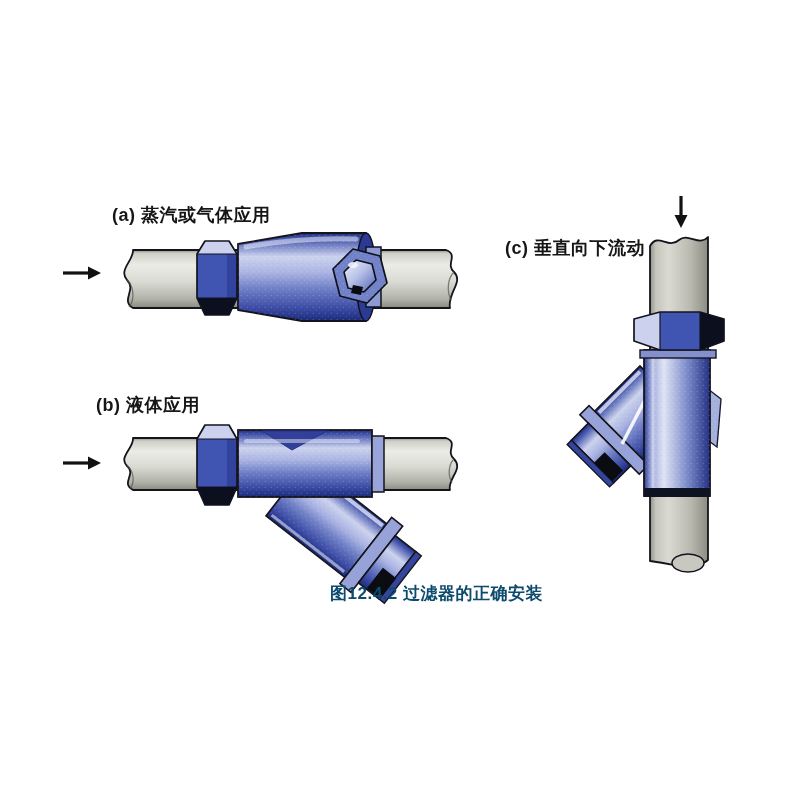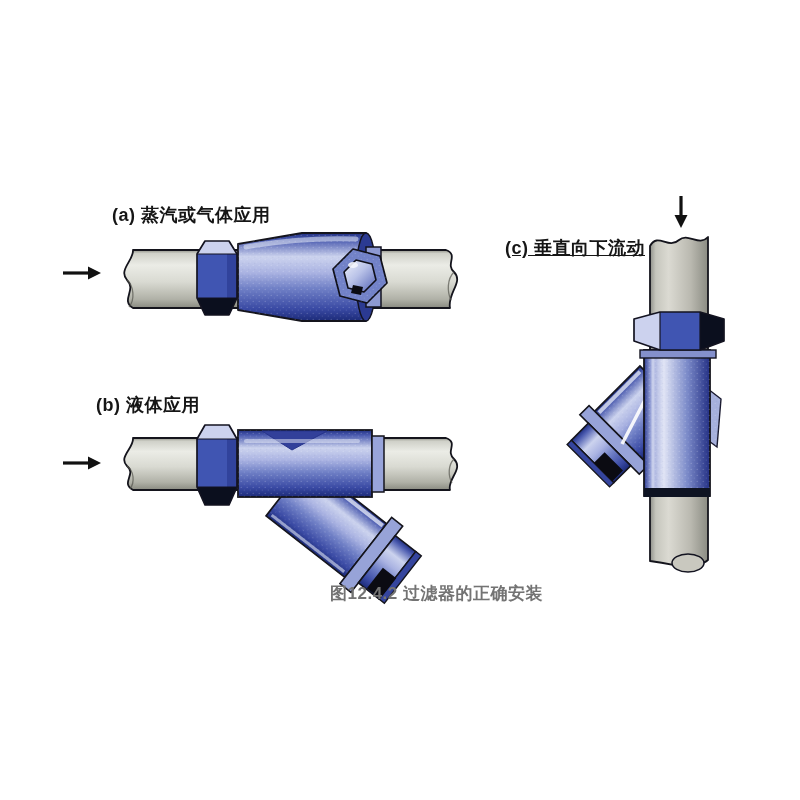--- a/index.html
+++ b/index.html
@@ -15,28 +15,28 @@
   .panel-label {
     position: absolute;
     font-size: 18px;
     font-weight: 600;
     color: #161616;
     letter-spacing: 0.5px;
     white-space: nowrap;
   }
   .label-a { left: 112px; top: 203px; }
   .label-b { left: 96px; top: 393px; }
-  .label-c { left: 505px; top: 236px; text-decoration: underline; }
+  .label-c { left: 505px; top: 236px; }
   .fig-caption {
     position: absolute;
     left: 330px;
     top: 582px;
     font-size: 17px;
     font-weight: 700;
-    color: #737373;
+    color: #0c4a6e;
     letter-spacing: 0.5px;
     white-space: nowrap;
   }
 </style>
 </head>
 <body>
 
 <div class="page">
 
   <svg class="fig-svg" width="800" height="800" viewBox="0 0 800 800">

